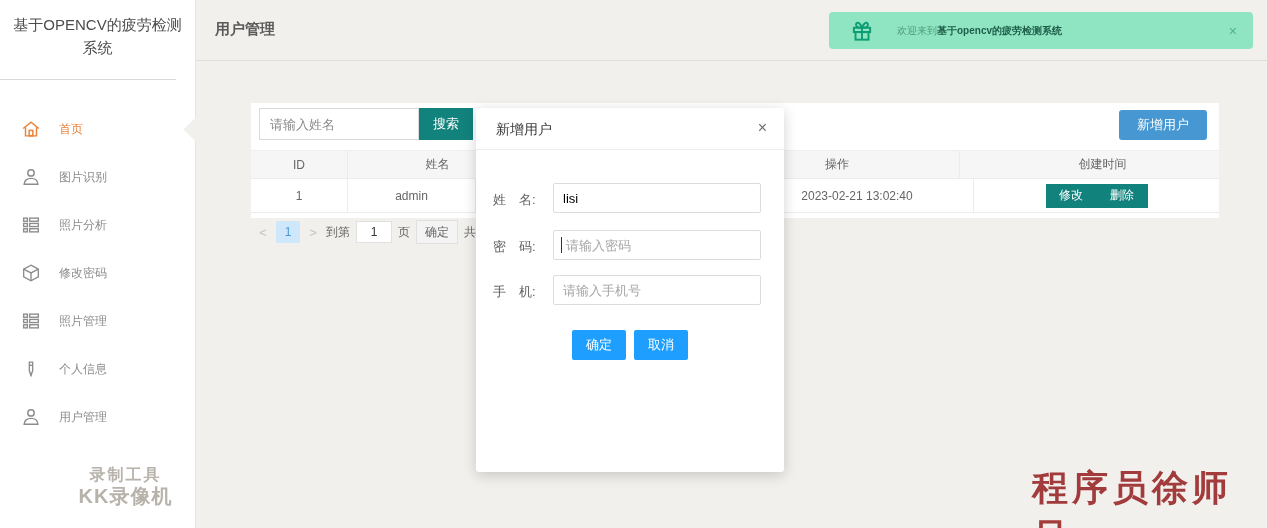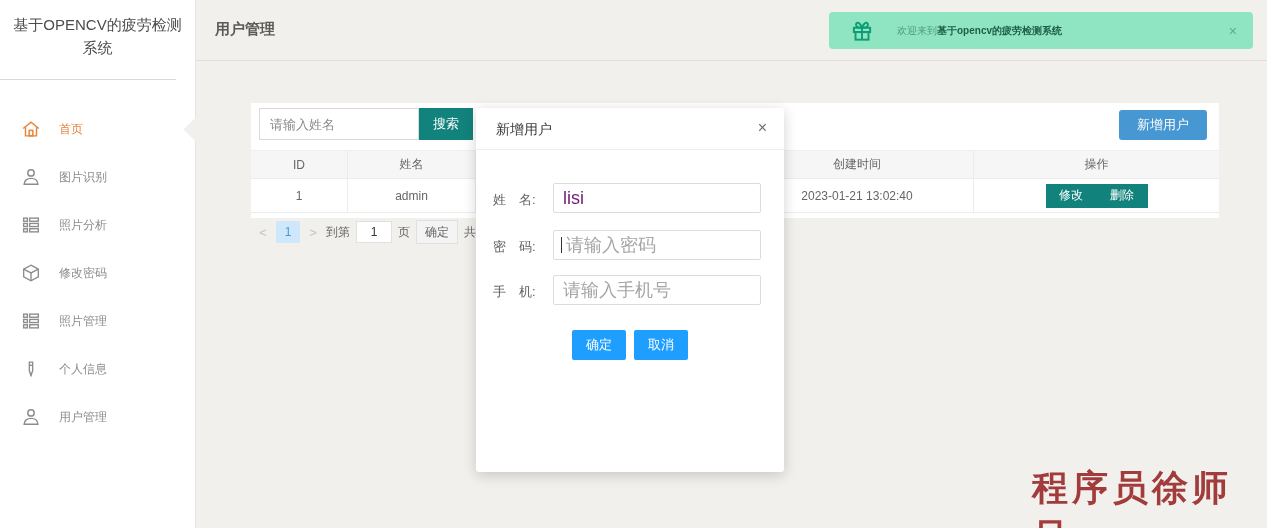--- a/index.html
+++ b/index.html
@@ -76,21 +76,21 @@
   .search-btn {
     position:absolute; left:168px; top:5px; width:54px; height:32px;
     background:var(--accent-teal,#12827C); color:#fff; border:none; font-size:13px; cursor:pointer;
   }
   .add-btn {
     position:absolute; left:868px; top:7px; width:88px; height:30px;
     background:var(--accent-blue,#4797D2); color:#fff; border:none; font-size:13px;
     border-radius:3px; cursor:pointer;
   }
   .table { position:absolute; left:0; top:47px; width:968px; border-top:1px solid #efefef; }
-  .thead { display:flex; height:28px; background:#f6f6f6; border-bottom:1px solid #ececec; }
+  .thead { display:flex; height:28px; background:#f6f6f6; border-bottom:1px solid #ececec;gap:26px; }
   .trow  { display:flex; height:34px; background:#fff; border-bottom:1px solid #ececec; }
   .cell {
     display:flex; align-items:center; justify-content:center;
     font-size:12px; color:#666; border-right:1px solid #ececec;
   }
   .cell:last-child { border-right:none; }
   .col-id { width:97px; } .col-name { width:128px; } .col-spacer { flex:1; }
   .col-created { width:233px; } .col-op { width:245px; }
   .op-cell { }
   .op-btn {
@@ -124,21 +124,21 @@
   }
   .modal-header { position:relative; height:42px; border-bottom:1px solid #ececec; }
   .modal-title { position:absolute; left:20px; top:13px; font-size:14px; color:#3a3a3a; }
   .modal-close { position:absolute; right:17px; top:12px; font-size:16px; color:#6e6e6e; cursor:pointer; line-height:1; }
   .form-row { position:absolute; left:0; width:100%; height:30px; }
   .form-row.r1 { top:75px; } .form-row.r2 { top:122px;padding-left:45px; } .form-row.r3 { top:167px; }
   .form-label { position:absolute; left:17px; top:8px; font-size:13px; color:#5f5f5f; white-space:pre; }
   .form-input-wrap { position:absolute; left:77px; top:0; width:208px; height:30px; }
   .form-input {
     width:100%; height:100%; border:1px solid #dcdcdc; border-radius:2px;
-    padding:0 9px; font-size:18px; color:#701a75; outline:none; background:#fff;
+    padding:0 9px; font-size:13px; color:#000000; outline:none; background:#fff;
   }
   .form-input::placeholder { color:#a6a6a6; }
   .caret { position:absolute; left:8px; top:7px; width:1px; height:16px; background:#333; }
   .modal-buttons {
     position:absolute; top:222px; left:0; width:100%;
     display:flex; justify-content:center; gap:8px;
   }
   .modal-btn {
     width:54px; height:30px; background:var(--modal-blue,#1E9FFF); color:#fff;
     border:none; border-radius:2px; font-size:13px; cursor:pointer;
@@ -233,20 +233,24 @@
       <span class="mi-icon">
         <svg viewBox="0 0 24 24" fill="none" stroke="currentColor" stroke-width="1.6">
           <circle cx="12" cy="7.5" r="3.5"></circle>
             <path d="M4.5 20c0-4.2 3.4-6.5 7.5-6.5s7.5 2.3 7.5 6.5z"></path>
         </svg>
       </span>
       <span>用户管理</span>
     </div>
   </div>
 
+  <div class="kk-watermark">
+    <div class="kk-line1">录制工具</div>
+    <div class="kk-line2">KK录像机</div>
+  </div>
 </div>
 <div class="active-arrow"></div>
 
 <div class="main">
 
   <div class="topbar">
     <div class="page-title">用户管理</div>
     <div class="banner">
       <span class="banner-icon">
         <svg viewBox="0 0 24 24" fill="none" stroke="#0E9D74" stroke-width="1.8">
@@ -265,28 +269,28 @@
   <div class="card">
     <input class="search-input" type="text" placeholder="请输入姓名" style="">
     <button class="search-btn">搜索</button>
     <button class="add-btn">新增用户</button>
 
     <div class="table">
       <div class="thead">
         <div class="cell col-id">ID</div>
         <div class="cell col-name">姓名</div>
         <div class="cell col-spacer"></div>
+        <div class="cell col-op">操作</div>
         <div class="cell col-created">创建时间</div>
-        <div class="cell col-op">操作</div>
       </div>
       <div class="trow">
         <div class="cell col-id">1</div>
         <div class="cell col-name">admin</div>
         <div class="cell col-spacer"></div>
-        <div class="cell col-created">2023-01-21 13:02:40</div>
+        <div class="cell col-created">2023-02-21 13:02:40</div>
         <div class="cell col-op op-cell">
           <button class="op-btn">修改</button>
           <button class="op-btn">删除</button>
         </div>
       </div>
     </div>
   </div>
 
   <div class="pagination">
     <span class="pg-arrow">&lt;</span>

